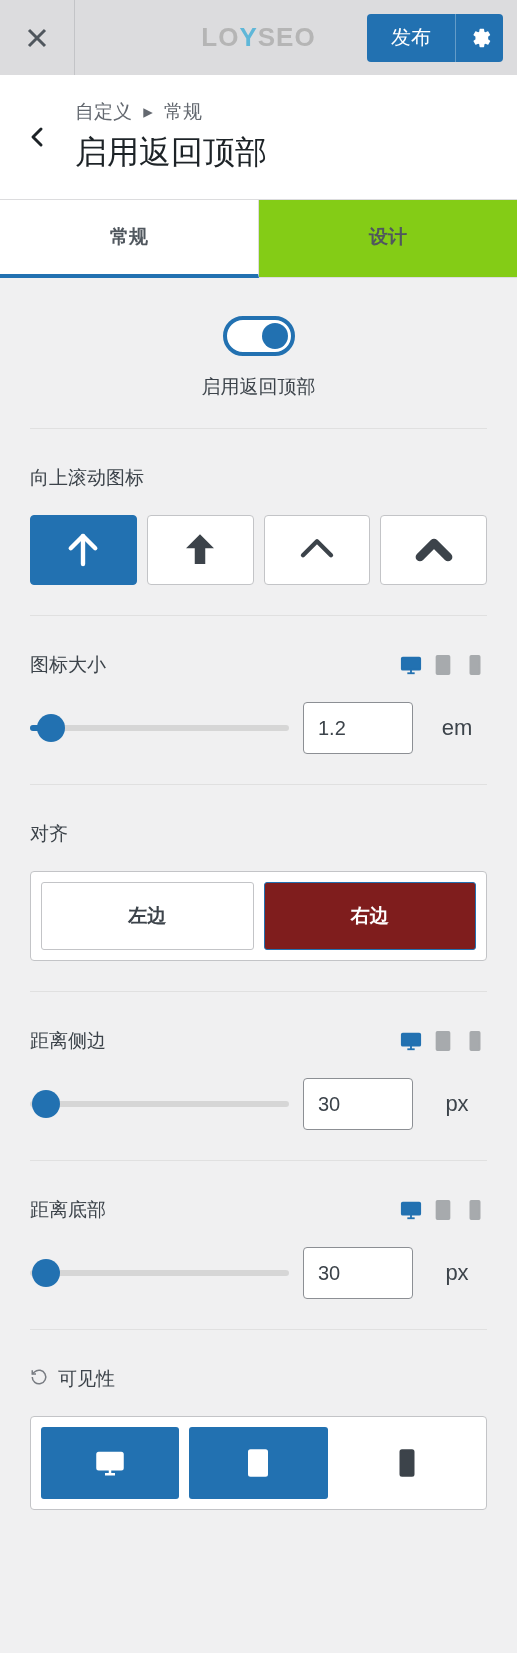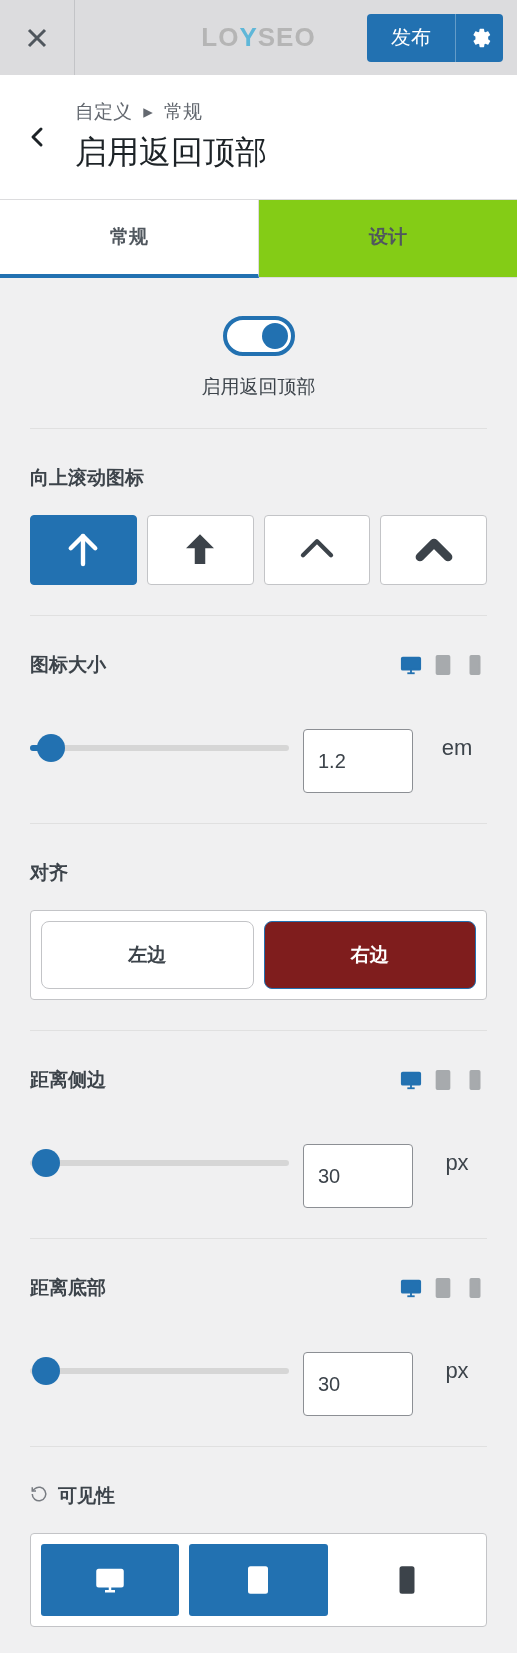--- a/index.html
+++ b/index.html
@@ -28,44 +28,44 @@
     .tab:last-child { border-right: none; }
     .tab.active { background: #fff; border-bottom: 4px solid #2271b1; margin-bottom: -1px; }
     
     .panel { padding: 30px; }
     .toggle-row { display: flex; align-items: center; gap: 18px; padding: 8px 0 28px 0; flex-direction: column; }
     .toggle { width: 72px; height: 40px; background: #fff; border: 4px solid #2271b1; border-radius: 40px; position: relative; cursor: pointer; }
     .toggle .knob { position: absolute; right: 3px; top: 3px; width: 26px; height: 26px; background: #2271b1; border-radius: 50%; }
     .toggle-label { font-size: 19px; color: #3c434a; }
     
     .section { border-top: 1px solid #e0e0e0; padding: 36px 0 30px 0; }
-    .section-label { font-size: 19px; font-weight: 700; color: #3c434a; margin-bottom: 24px; display: flex; align-items: center; justify-content: space-between; }
+    .section-label { font-size: 19px; font-weight: 400; color: #3c434a; margin-bottom: 24px; display: flex; align-items: center; justify-content: space-between; }
     .section-label-with-reload { display: flex; align-items: center; gap: 10px; }
     .reload-icon svg { width: 18px; height: 18px; }
     
     .icon-choices { display: flex; gap: 10px; }
     .icon-choice { flex: 1; height: 70px; border: 1px solid #c3c4c7; border-radius: 4px; display: flex; align-items: center; justify-content: center; cursor: pointer; background: #fff; }
     .icon-choice.active { background: #2271b1; border-color: #2271b1; }
     .icon-choice svg { width: 42px; height: 42px; }
     
     .device-icons { display: flex; gap: 8px; align-items: center; }
     .device-icon { width: 24px; height: 24px; display: flex; align-items: center; justify-content: center; cursor: pointer; }
     .device-icon svg { width: 22px; height: 22px; }
     .device-icon.active svg { fill: #2271b1; stroke: #2271b1; }
     .device-icon svg { fill: #a7aaad; stroke: #a7aaad; }
     
     .slider-row { display: flex; align-items: center; gap: 14px; }
     .slider { flex: 1; height: 6px; background: #d6d6d6; border-radius: 3px; position: relative; cursor: pointer; }
     .slider .thumb { position: absolute; top: 50%; transform: translate(-50%, -50%); width: 28px; height: 28px; background: #2271b1; border-radius: 50%; cursor: grab; }
     .slider .fill { position: absolute; left: 0; top: 0; height: 100%; background: #2271b1; border-radius: 3px; }
-    .value-input { width: 110px; height: 64px; border: 1px solid #8c8f94; border-radius: 4px; font-size: 20px; padding: 0 14px; color: #3c434a; margin-top: 27px; }
+    .value-input { width: 110px; height: 52px; border: 1px solid #8c8f94; border-radius: 4px; font-size: 20px; padding: 0 14px; color: #3c434a; }
     .unit-label { width: 60px; text-align: center; font-size: 22px; color: #3c434a; }
     
     .align-choices { display: flex; border: 1px solid #c3c4c7; border-radius: 4px; overflow: hidden; background: #fff; padding: 10px; gap: 10px; }
-    .align-choice { flex: 1; height: 68px; display: flex; align-items: center; justify-content: center; font-size: 19px; font-weight: 600; cursor: pointer; border: 1px solid #c3c4c7; border-radius: 8px; background: #fff; color: #3c434a; }
+    .align-choice { flex: 1; height: 68px; display: flex; align-items: center; justify-content: center; font-size: 19px; font-weight: 600; cursor: pointer; border: 1px solid #c3c4c7; border-radius: 3px; background: #fff; color: #3c434a; }
     .align-choice.active { background: #7f1d1d; color: #fff; border-color: #2271b1; }
     
     .visibility-choices { display: flex; gap: 10px; background: #fff; border: 1px solid #c3c4c7; border-radius: 4px; padding: 10px; }
     .vis-choice { flex: 1; height: 72px; display: flex; align-items: center; justify-content: center; cursor: pointer; border-radius: 3px; background: #fff; }
     .vis-choice.active { background: #2271b1; }
     .vis-choice svg { width: 30px; height: 30px; }
     .vis-choice.active svg { fill: #fff; stroke: #fff; }
     .vis-choice:not(.active) svg { fill: #3c434a; stroke: #3c434a; }
   </style>
 </head>

